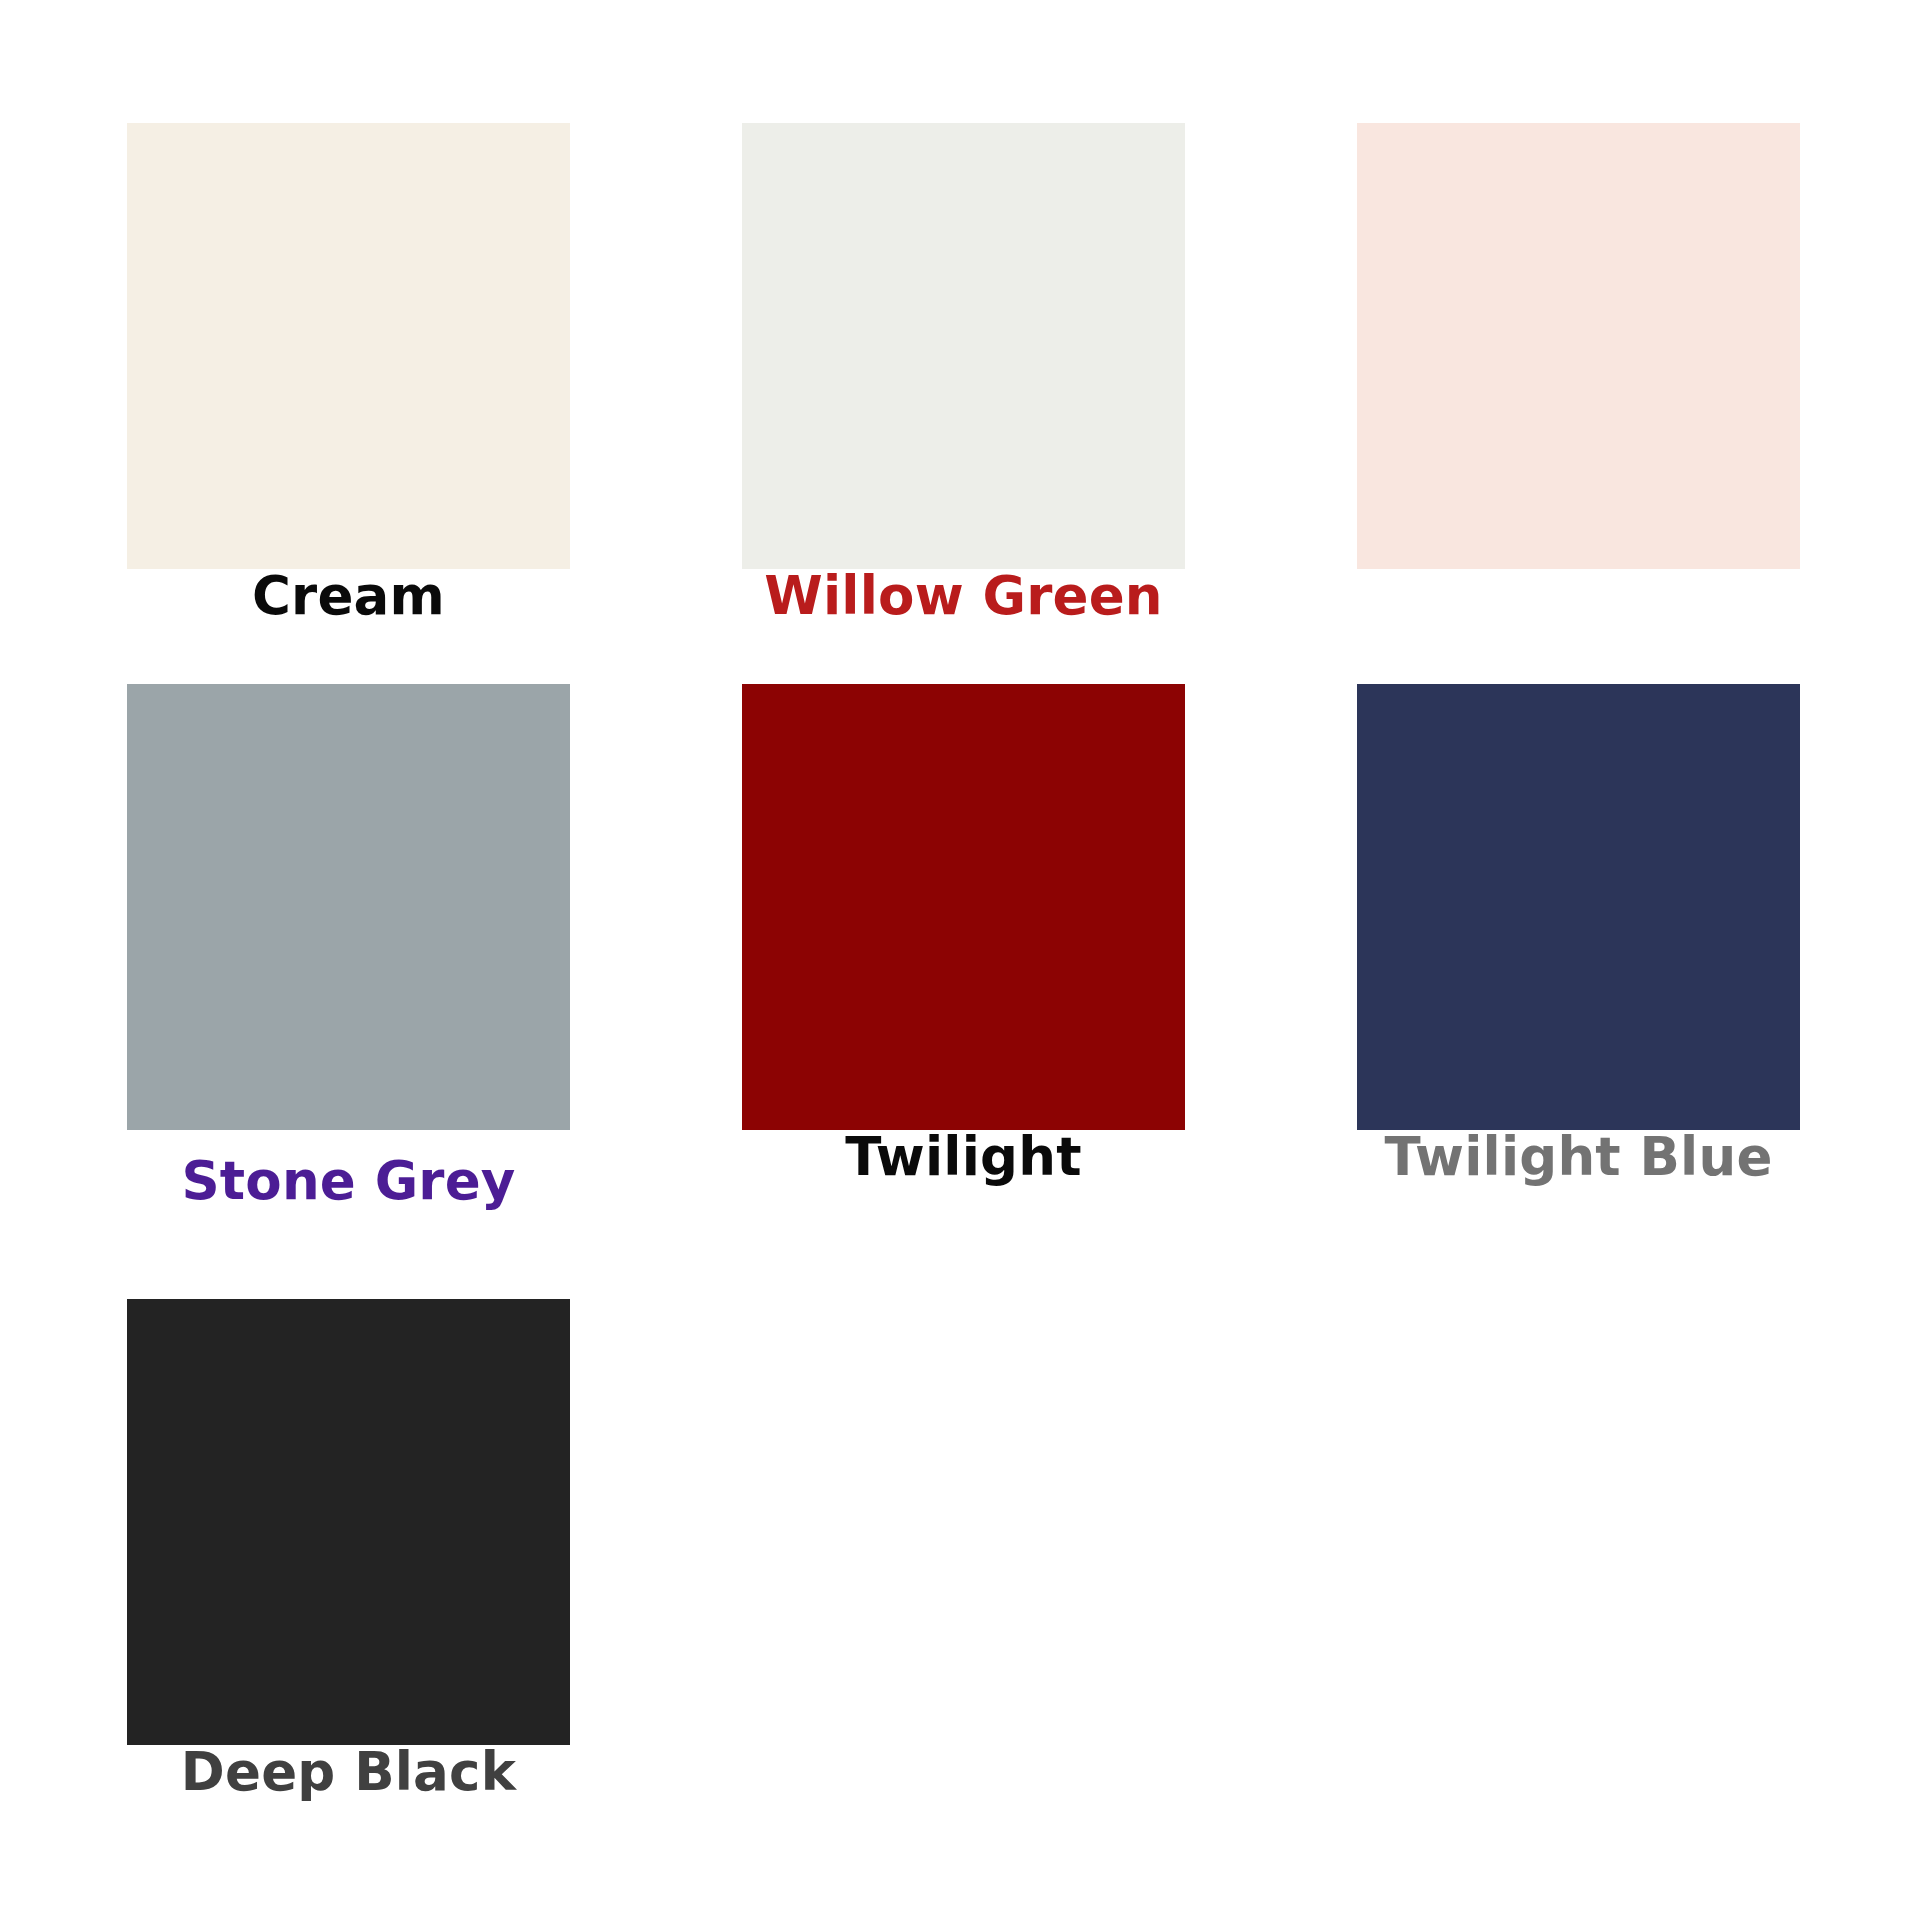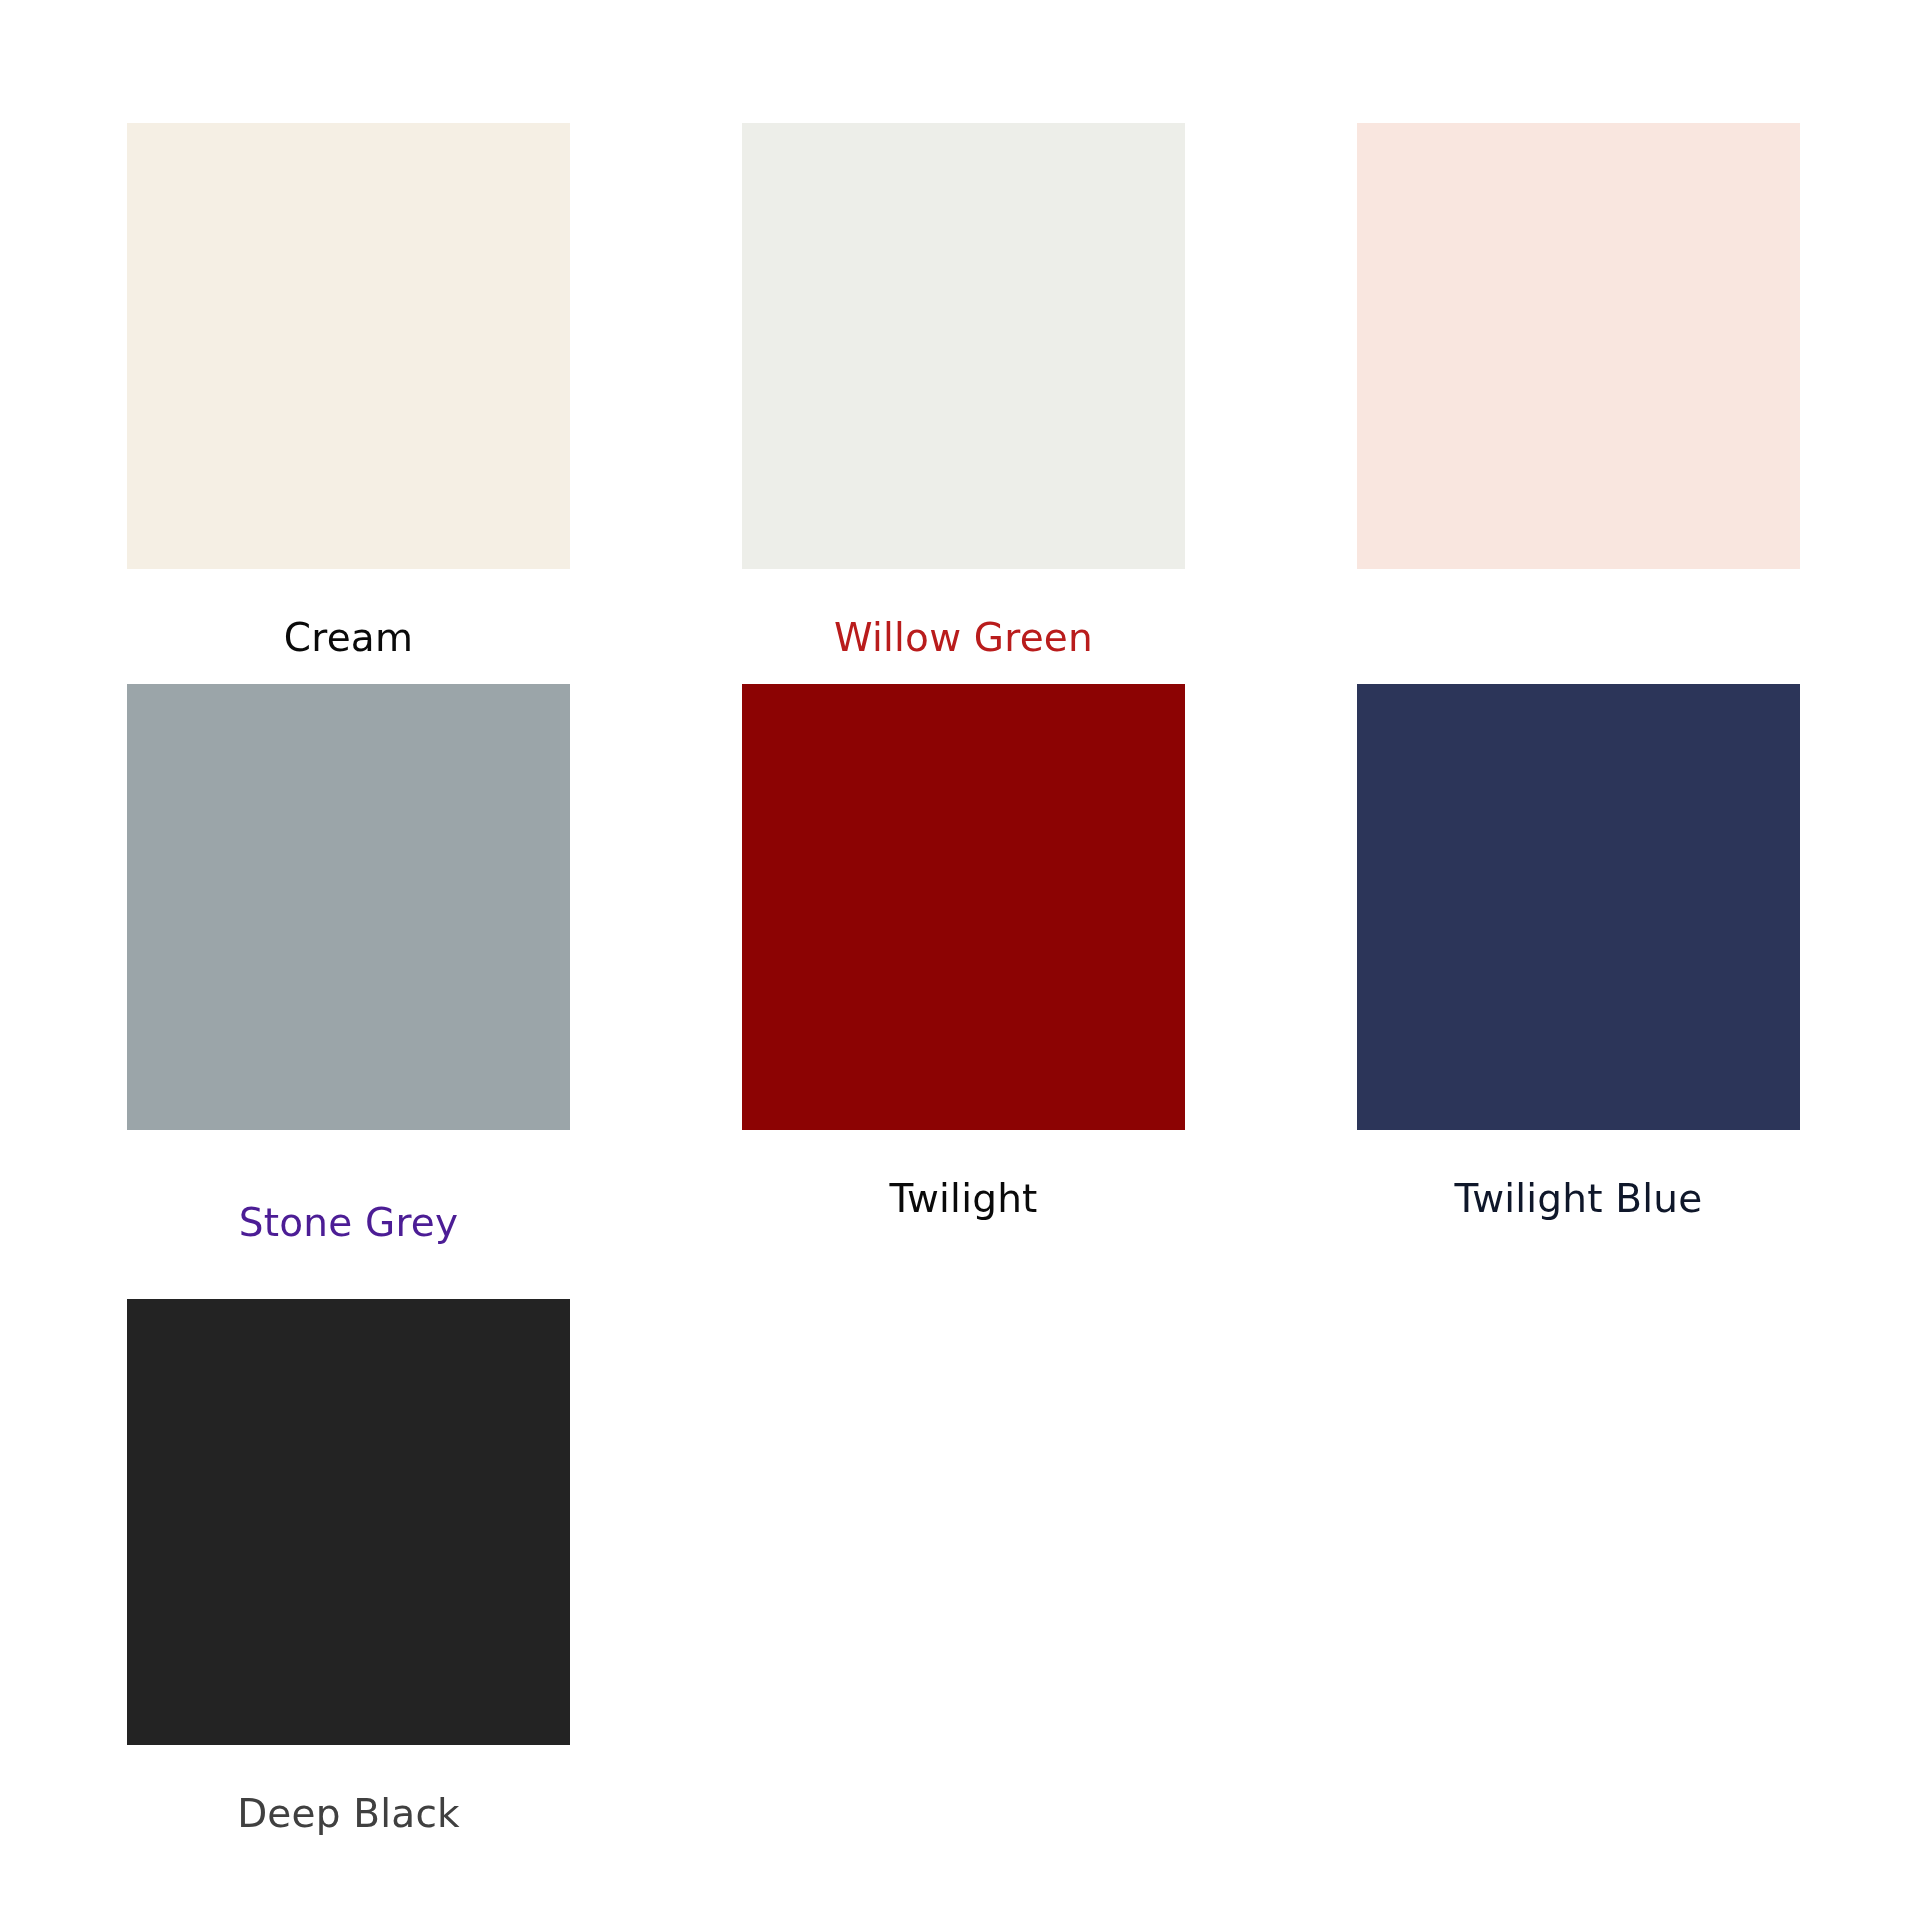--- a/index.html
+++ b/index.html
@@ -40,25 +40,24 @@
     height: 446px;
     display: block;
   }
 
   .swatch-label {
     display: block;
     width: 443px;
     text-align: center;
     color: #0a0a0a;
     font-family: "DejaVu Sans", "Liberation Sans", sans-serif;
-    font-size: 39px;
-    font-weight: 400;
+    font-size: 53px;
+    font-weight: 700;
     line-height: 1;
     letter-spacing: 0.2px;
-    padding-top: 49px;
     white-space: nowrap;
   }
 
   .swatch-cell.is-empty .swatch-chip,
   .swatch-cell.is-empty .swatch-label {
     visibility: hidden;
   }
 </style>
 </head>
 <body style="background-color: rgb(255, 255, 255);">
@@ -85,21 +84,21 @@
   </div>
 
 
   <div class="swatch-cell">
     <div class="swatch-chip" style="background-color: rgb(140, 3, 3);"></div>
     <div class="swatch-label" style="color: rgb(10, 10, 10);">Twilight</div>
   </div>
 
   <div class="swatch-cell">
     <div class="swatch-chip" style="background-color: rgb(44, 53, 89);"></div>
-    <div class="swatch-label" style="color: #0f172a;">Twilight Blue</div>
+    <div class="swatch-label" style="color: #737373;">Twilight Blue</div>
   </div>
 
   <div class="swatch-cell">
     <div class="swatch-chip" style="background-color: rgb(35, 35, 35);"></div>
     <div class="swatch-label" style="color: #404040;">Deep Black</div>
   </div>
 
   <div class="swatch-cell is-empty">
     <div class="swatch-chip"></div>
     <div class="swatch-label" style="color: rgb(10, 10, 10);"></div>

